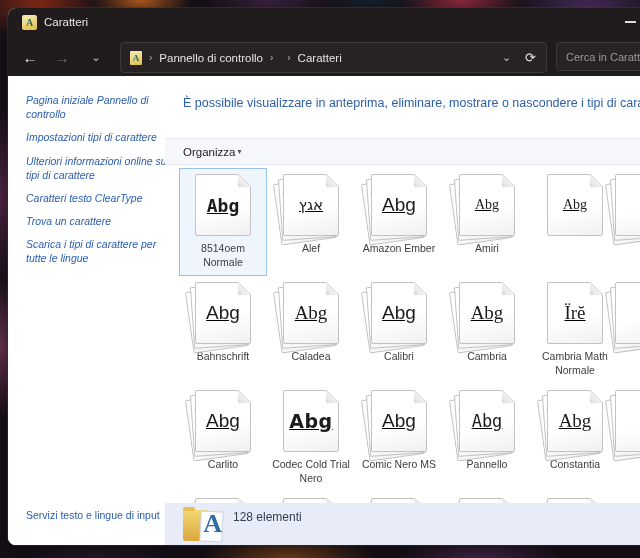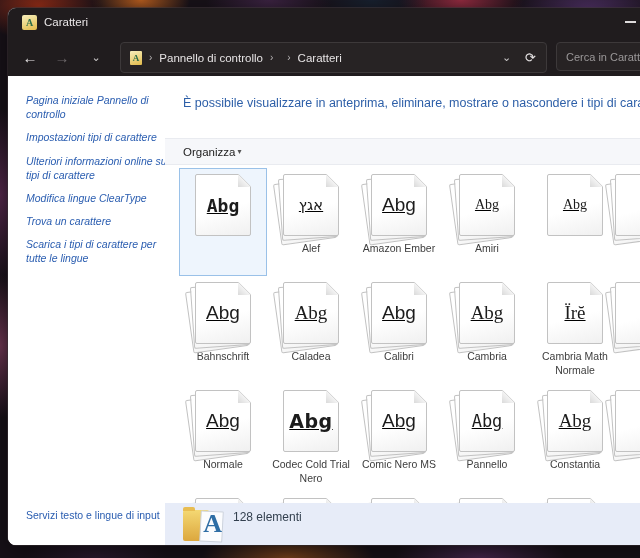--- a/index.html
+++ b/index.html
@@ -133,21 +133,21 @@
     <div class="winbody">
 
       <div class="sidebar">
         <div class="side-links">
   <a class="side-link">Pagina iniziale Pannello di controllo</a>
 
   <a class="side-link">Impostazioni tipi di carattere</a>
 
   <a class="side-link">Ulteriori informazioni online sui tipi di carattere</a>
 
-  <a class="side-link">Modifica lingue ClearType</a>
+  <a class="side-link">Caratteri testo ClearType</a>
 
   <a class="side-link">Trova un carattere</a>
 
   <a class="side-link">Scarica i tipi di carattere per tutte le lingue</a>
 </div>
         <div class="see-also">
           <div>
   <a class="side-link">Servizi testo e lingue di input</a>
 </div>
         </div>
@@ -164,20 +164,21 @@
         </div>
 
         <div class="grid">
   <div class="tile selected single">
     <div class="icon-wrap">
 
       <div class="pg front">
         <span class="preview oem">Abg</span>
       </div>
     </div>
+    <div class="tile-label">8514oem Normale</div>
   </div>
 
   <div class="tile stack">
     <div class="icon-wrap">
       <div class="pg b2"></div>
       <div class="pg b1"></div>
       <div class="pg front">
         <span class="preview hebrew">אגץ</span>
       </div>
     </div>
@@ -292,21 +293,21 @@
   </div>
 
   <div class="tile stack">
     <div class="icon-wrap">
       <div class="pg b2"></div>
       <div class="pg b1"></div>
       <div class="pg front">
         <span class="preview sans">Abg</span>
       </div>
     </div>
-    <div class="tile-label">Normale</div>
+    <div class="tile-label">Carlito</div>
   </div>
 
   <div class="tile single">
     <div class="icon-wrap">
 
       <div class="pg front">
         <span class="preview black">Abg</span>
       </div>
     </div>
     <div class="tile-label">Codec Cold Trial Nero</div>

